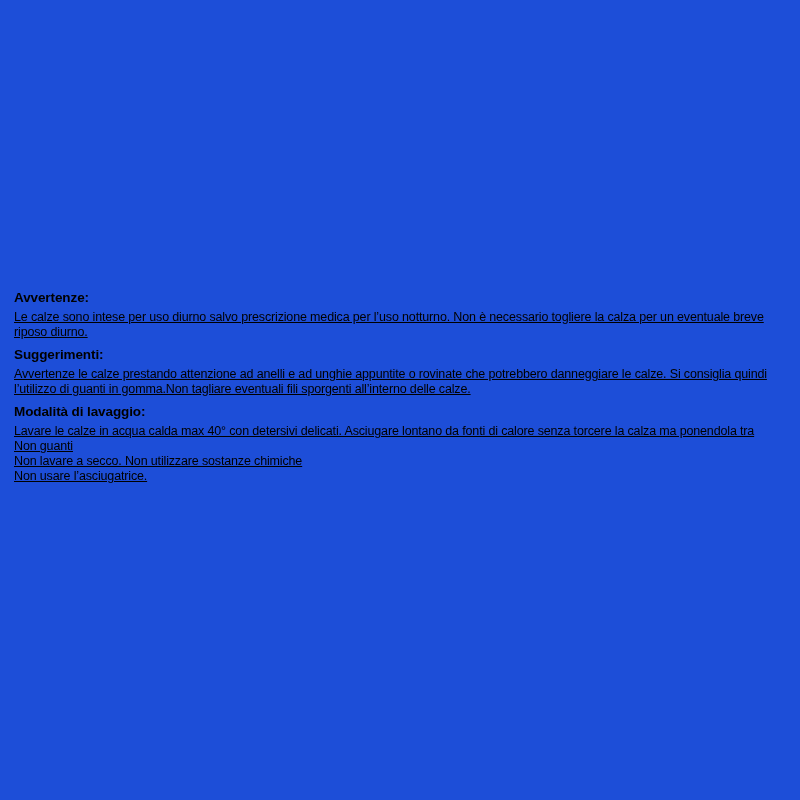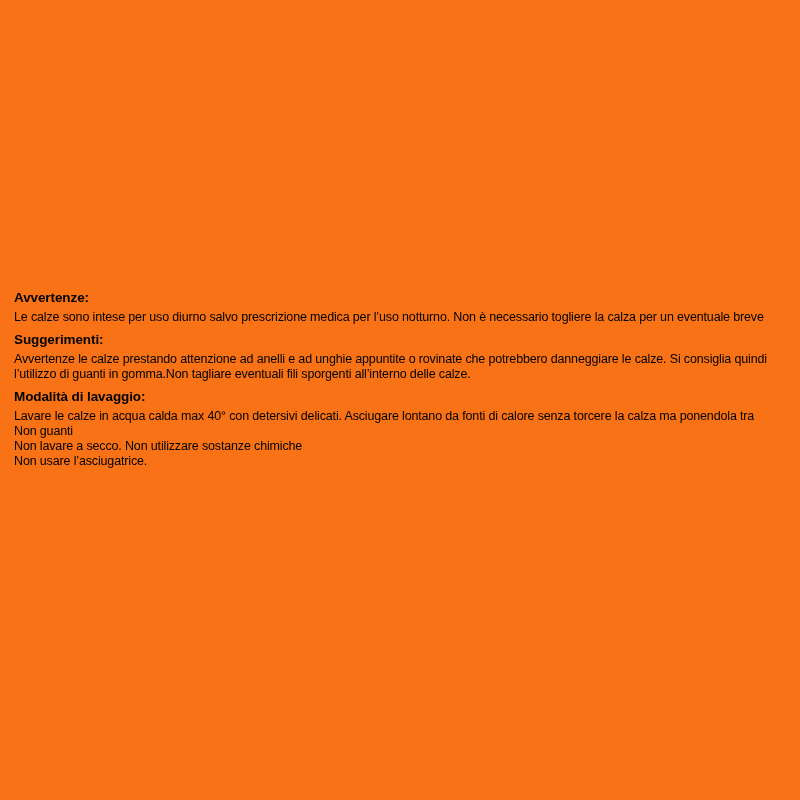--- a/index.html
+++ b/index.html
@@ -7,21 +7,21 @@
     padding: 0;
     background: #ffffff;
     width: 800px;
     height: 800px;
     overflow: hidden;
   }
   .page {
     position: relative;
     width: 800px;
     height: 800px;
-    background: #f97316;
+    background: #1d4ed8;
   }
   .doc {
     position: absolute;
     left: 14px;
     top: 290px;
     right: 8px;
     color: #000000;
     font-family: "Liberation Sans", "DejaVu Sans", sans-serif;
   }
   .section-heading {
@@ -34,31 +34,33 @@
   }
   .section:first-child .section-heading {
     margin-top: 0;
   }
   .text-line {
     font-size: 12.5px;
     font-weight: 400;
     line-height: 15px;
     letter-spacing: -0.15px;
     white-space: nowrap;
+    text-decoration: underline;
   }
 </style>
 </head>
 <body>
 
 <div class="page">
   <div class="doc">
 
     <div class="section">
       <div class="section-heading">Avvertenze:</div>
       <div class="text-line">Le calze sono intese per uso diurno salvo prescrizione medica per l’uso notturno. Non è necessario togliere la calza per un eventuale breve</div>
+      <div class="text-line">riposo diurno.</div>
     </div>
 
     <div class="section">
       <div class="section-heading">Suggerimenti:</div>
       <div class="text-line">Avvertenze le calze prestando attenzione ad anelli e ad unghie appuntite o rovinate che potrebbero danneggiare le calze. Si consiglia quindi</div>
       <div class="text-line">l’utilizzo di guanti in gomma.Non tagliare eventuali fili sporgenti all’interno delle calze.</div>
     </div>
 
     <div class="section">
       <div class="section-heading">Modalità di lavaggio:</div>

